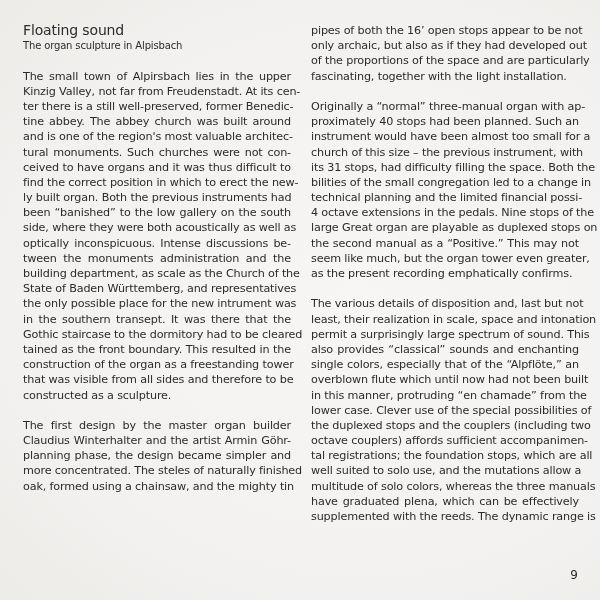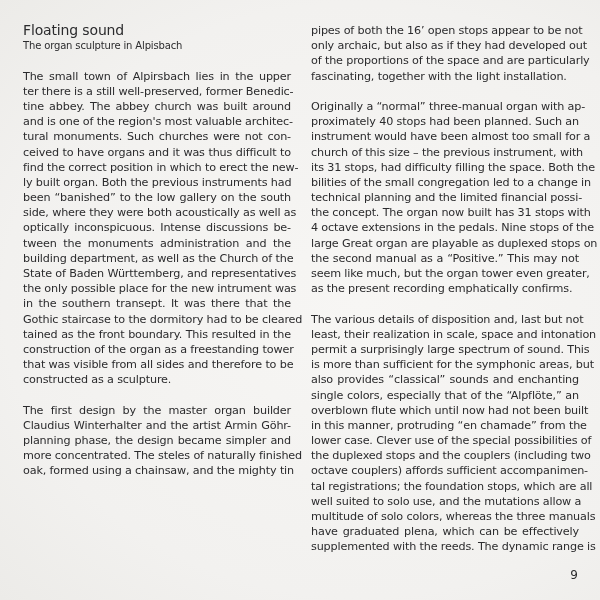--- a/index.html
+++ b/index.html
@@ -60,32 +60,33 @@
 <div class="page">
 
   <div class="col left">
     <div class="head-block">
       <span class="heading-title">Floating sound</span>
       <span class="heading-sub">The organ sculpture in Alpisbach</span>
     </div>
 
     <div class="para">
       <span class="line">The small town of Alpirsbach lies in the upper</span>
+      <span class="line">Kinzig Valley, not far from Freudenstadt. At its cen-</span>
       <span class="line">ter there is a still well-preserved, former Benedic-</span>
       <span class="line">tine abbey. The abbey church was built around</span>
       <span class="line">and is one of the region's most valuable architec-</span>
       <span class="line">tural monuments. Such churches were not con-</span>
       <span class="line">ceived to have organs and it was thus difficult to</span>
       <span class="line">find the correct position in which to erect the new-</span>
       <span class="line">ly built organ. Both the previous instruments had</span>
       <span class="line">been “banished” to the low gallery on the south</span>
       <span class="line">side, where they were both acoustically as well as</span>
       <span class="line">optically inconspicuous. Intense discussions be-</span>
       <span class="line">tween the monuments administration and the</span>
-      <span class="line">building department, as well as the Church of the</span>
+      <span class="line">building department, as scale as the Church of the</span>
       <span class="line">State of Baden Württemberg, and representatives</span>
       <span class="line">the only possible place for the new intrument was</span>
       <span class="line">in the southern transept. It was there that the</span>
       <span class="line">Gothic staircase to the dormitory had to be cleared</span>
       <span class="line">tained as the front boundary. This resulted in the</span>
       <span class="line">construction of the organ as a freestanding tower</span>
       <span class="line">that was visible from all sides and therefore to be</span>
       <span class="line last">constructed as a sculpture.</span>
     </div>
 
@@ -107,33 +108,31 @@
     </div>
 
     <div class="para">
       <span class="line">Originally a “normal” three-manual organ with ap-</span>
       <span class="line">proximately 40 stops had been planned. Such an</span>
       <span class="line">instrument would have been almost too small for a</span>
       <span class="line">church of this size – the previous instrument, with</span>
       <span class="line">its 31 stops, had difficulty filling the space. Both the</span>
       <span class="line">bilities of the small congregation led to a change in</span>
       <span class="line">technical planning and the limited financial possi-</span>
-      <span class="line">the concept. The organ now built has 31 stops with</span>
       <span class="line">4 octave extensions in the pedals. Nine stops of the</span>
       <span class="line">large Great organ are playable as duplexed stops on</span>
       <span class="line">the second manual as a “Positive.” This may not</span>
       <span class="line">seem like much, but the organ tower even greater,</span>
       <span class="line last">as the present recording emphatically confirms.</span>
     </div>
 
     <div class="para">
       <span class="line">The various details of disposition and, last but not</span>
       <span class="line">least, their realization in scale, space and intonation</span>
       <span class="line">permit a surprisingly large spectrum of sound. This</span>
-      <span class="line">is more than sufficient for the symphonic areas, but</span>
       <span class="line">also provides “classical” sounds and enchanting</span>
       <span class="line">single colors, especially that of the “Alpflöte,” an</span>
       <span class="line">overblown flute which until now had not been built</span>
       <span class="line">in this manner, protruding “en chamade” from the</span>
       <span class="line">lower case. Clever use of the special possibilities of</span>
       <span class="line">the duplexed stops and the couplers (including two</span>
       <span class="line">octave couplers) affords sufficient accompanimen-</span>
       <span class="line">tal registrations; the foundation stops, which are all</span>
       <span class="line">well suited to solo use, and the mutations allow a</span>
       <span class="line">multitude of solo colors, whereas the three manuals</span>

